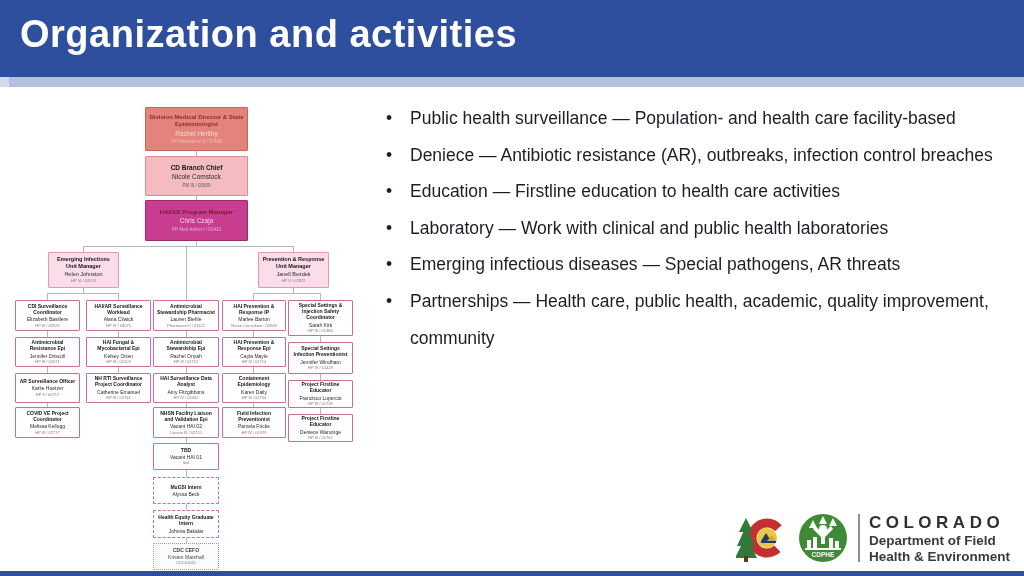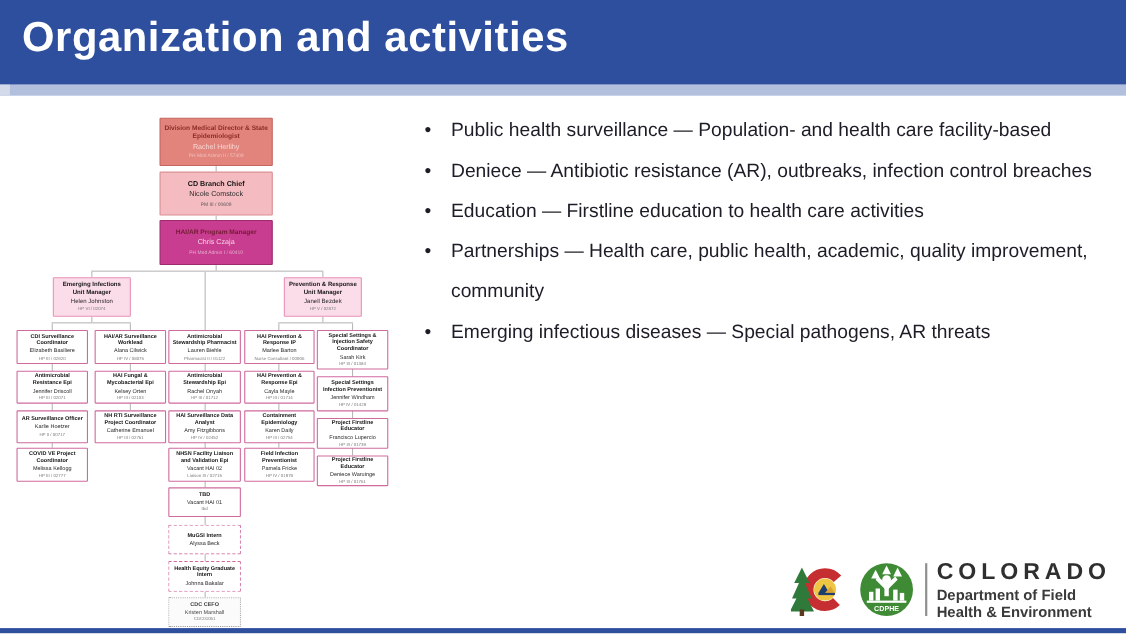--- a/index.html
+++ b/index.html
@@ -1,21 +1,21 @@
 <!DOCTYPE html>
 <html><head>
 <meta charset="utf-8">
 <style>
   html,body{margin:0;padding:0;background:#e9e9e9;}
   #slide{
     position:relative;width:1024px;height:576px;background:#ffffff;
     overflow:hidden;font-family:"Liberation Sans",sans-serif;
   }
   
-  .header{position:absolute;top:0;left:0;width:1024px;height:77px;background:#2e4e9e;}
+  .header{position:absolute;top:0;left:0;width:1024px;height:87px;background:#2e4e9e;}
   .header .title{
     margin:0;padding:13px 0 0 20px;font-size:38px;font-weight:bold;color:#ffffff;letter-spacing:.5px;
   }
   .substrip{position:absolute;top:77px;left:0;width:1024px;height:10px;background:#b3c0dd;}
   .substrip-cap{position:absolute;top:77px;left:0;width:9px;height:10px;background:#d3dbeb;}
   .bottombar{position:absolute;bottom:0;left:0;width:1024px;height:5px;background:#2e4e9e;}
 
   
   #orgchart{position:absolute;left:0;top:88px;width:370px;height:483px;}
   .conn{position:absolute;background:#b8b8b8;z-index:1;}
@@ -53,21 +53,21 @@
     position:absolute;left:378px;top:100px;width:622px;margin:0;padding:0;list-style:none;
     font-size:17.5px;line-height:36.6px;color:#1d1d27;
   }
   #bullets li{position:relative;padding-left:32px;}
   #bullets li::before{content:"\2022";position:absolute;left:8px;top:0;color:#1d1d27;}
 
   
   .logo{position:absolute;right:14px;bottom:11px;display:flex;align-items:center;gap:9px;z-index:3;}
   .logo-divider{width:2px;height:48px;background:#8f8f8f;}
   .logo-text{display:flex;flex-direction:column;}
-  .logo-brand{font-size:21px;font-weight:bold;letter-spacing:4.5px;color:#2f2f2f;line-height:1.25;}
+  .logo-brand{font-size:17px;font-weight:bold;letter-spacing:4.5px;color:#2f2f2f;line-height:1.25;}
   .logo-dept{font-size:13.5px;font-weight:bold;color:#3a3a3a;line-height:1.18;}
 </style>
 </head>
 <body>
 
 <div id="slide">
 
   <div class="header">
     <h1 class="title">Organization and activities</h1>
   </div>
@@ -227,22 +227,23 @@
         <div class="t">Project Firstline Educator</div>
         <div class="n">Deniece Waruinge</div>
         <div class="s">HP III / 01761</div>
       </div>
     </div>
 
   <ul id="bullets">
       <li>Public health surveillance — Population- and health care facility-based</li>
       <li>Deniece — Antibiotic resistance (AR), outbreaks, infection control breaches</li>
       <li>Education — Firstline education to health care activities</li>
+      <li>Laboratory — Work with clinical and public health laboratories</li>
+      <li>Emerging infectious diseases — Special pathogens, AR threats</li>
       <li>Partnerships — Health care, public health, academic, quality improvement, community</li>
-      <li>Emerging infectious diseases — Special pathogens, AR threats</li>
     </ul>
 
   <div class="logo">
     <svg width="52" height="52" viewBox="0 0 52 52">
       <circle cx="31" cy="26" r="15" fill="none" stroke="#c62f31" stroke-width="9" stroke-dasharray="71 24" stroke-dashoffset="-12"></circle>
       <circle cx="31" cy="26" r="10" fill="#eec643"></circle>
       <polygon points="25,29 30,21 35,29" fill="#1d3e6e"></polygon>
       <polygon points="31,29 36,23 40,29" fill="#d9a431"></polygon>
       <rect x="25" y="29" width="15" height="2" fill="#1d3e6e"></rect>
       <polygon points="10,6 17,20 3,20" fill="#2f7a3a"></polygon>

